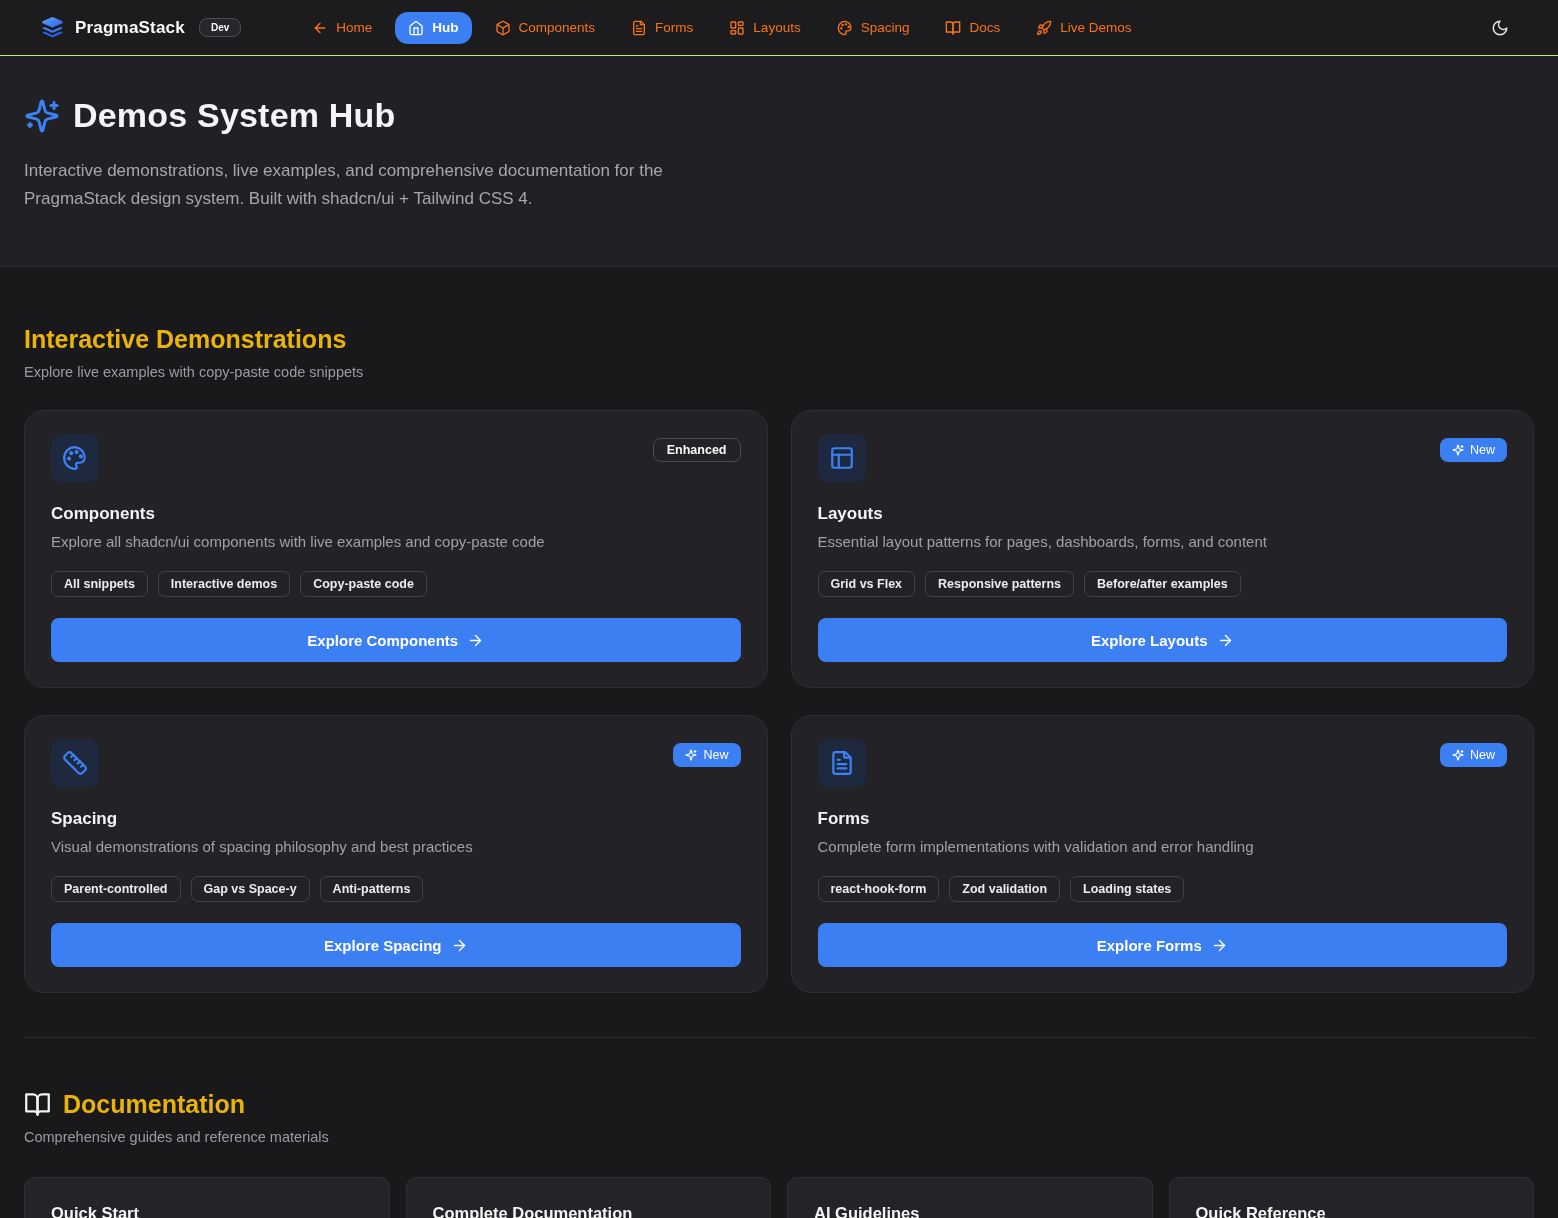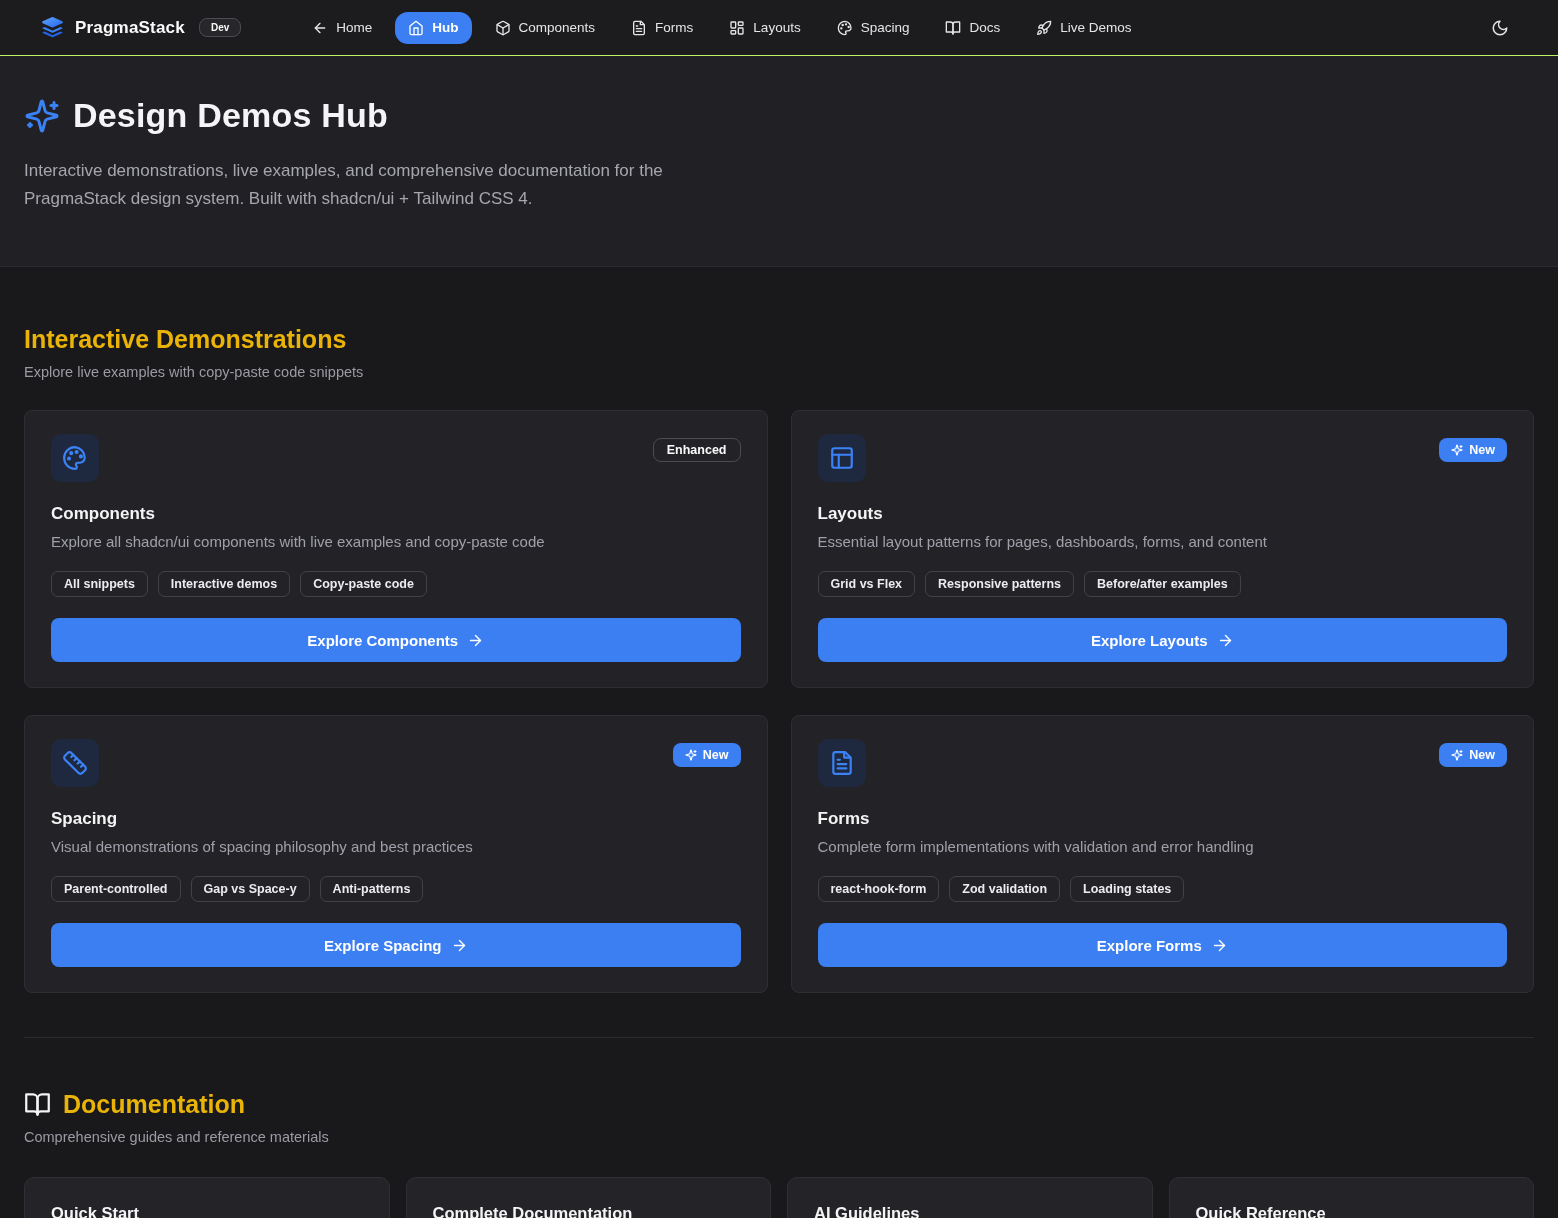--- a/index.html
+++ b/index.html
@@ -32,21 +32,21 @@
     padding: 3px 11px;
     font-size: 10px;
     font-weight: 700;
     color: #fafafa;
   }
   .nav-items { display: flex; align-items: center; gap: 10px; margin-left: 58px; }
   .nav-item {
     display: flex; align-items: center; gap: 8px;
     padding: 8px 13px;
     border-radius: 8px;
-    color: #e5e5e5;
+    color: #f97316;
     font-size: 13.5px;
     cursor: pointer;
   }
   .nav-item.active { background: #3b7ff2; color: #ffffff; font-weight: 600; border-radius: 13px; }
   .navbar-right { margin-left: auto; display: flex; align-items: center; }
   .icon-btn {
     width: 36px; height: 36px;
     display: flex; align-items: center; justify-content: center;
     border-radius: 8px; color: #e4e4e7; cursor: pointer; background: transparent; border: none;
   }
@@ -75,21 +75,21 @@
 
   .demo-grid {
     margin-top: 30px;
     display: grid;
     grid-template-columns: 1fr 1fr;
     gap: 27px 23px;
   }
   .demo-card {
     background: #232327;
     border: 1px solid #2e2e34;
-    border-radius: 8px;
+    border-radius: 20px;
     padding: 23px 26px 25px;
   }
   .demo-card-top { display: flex; align-items: flex-start; justify-content: space-between; }
   .icon-tile {
     width: 48px; height: 48px;
     background: #1e2940;
     border-radius: 10px;
     display: flex; align-items: center; justify-content: center;
     color: #3b82f6;
   }
@@ -102,21 +102,21 @@
     font-weight: 700;
     color: #fafafa;
     margin-top: 4px;
   }
   .badge-primary {
     display: flex; align-items: center; gap: 6px;
     background: #3b7ff2;
     border-radius: 8px;
     padding: 5px 12px;
     font-size: 12.5px;
-    font-weight: 700;
+    font-weight: 400;
     color: #ffffff;
     margin-top: 4px;
   }
   .demo-title { margin-top: 22px; font-size: 17px; font-weight: 700; color: #f4f4f5; }
   .demo-desc { margin-top: 9px; font-size: 15px; color: #9fa0a9; }
   .tag-row { margin-top: 21px; display: flex; gap: 10px; }
   .tag-chip {
     border: 1px solid #414147;
     border-radius: 7px;
     padding: 5px 12px;
@@ -282,21 +282,21 @@
   <div class="hero-title-row">
     <span style="color:#3b82f6;">
       <svg width="36" height="36" viewBox="0 0 24 24" fill="none" stroke="currentColor" stroke-width="2" stroke-linecap="round" stroke-linejoin="round">
           <path d="M9.937 15.5A2 2 0 0 0 8.5 14.063l-6.135-1.582a.5.5 0 0 1 0-.962L8.5 9.936A2 2 0 0 0 9.937 8.5l1.582-6.135a.5.5 0 0 1 .963 0L14.063 8.5A2 2 0 0 0 15.5 9.937l6.135 1.581a.5.5 0 0 1 0 .964L15.5 14.063a2 2 0 0 0-1.437 1.437l-1.582 6.135a.5.5 0 0 1-.963 0z"></path>
           <path d="M20 3v4"></path>
           <path d="M22 5h-4"></path>
           <path d="M4 17v2"></path>
           <path d="M5 18H3"></path>
         </svg>
     </span>
-    <h1 class="hero-title">Design Demos Hub</h1>
+    <h1 class="hero-title">Demos System Hub</h1>
   </div>
   <p class="hero-desc">Interactive demonstrations, live examples, and comprehensive documentation for the PragmaStack design system. Built with shadcn/ui + Tailwind CSS 4.</p>
 </section>
 
 <main class="main">
 
   <section class="section-demos">
     <h2 class="section-h2">Interactive Demonstrations</h2>
     <p class="section-sub">Explore live examples with copy-paste code snippets</p>
 

